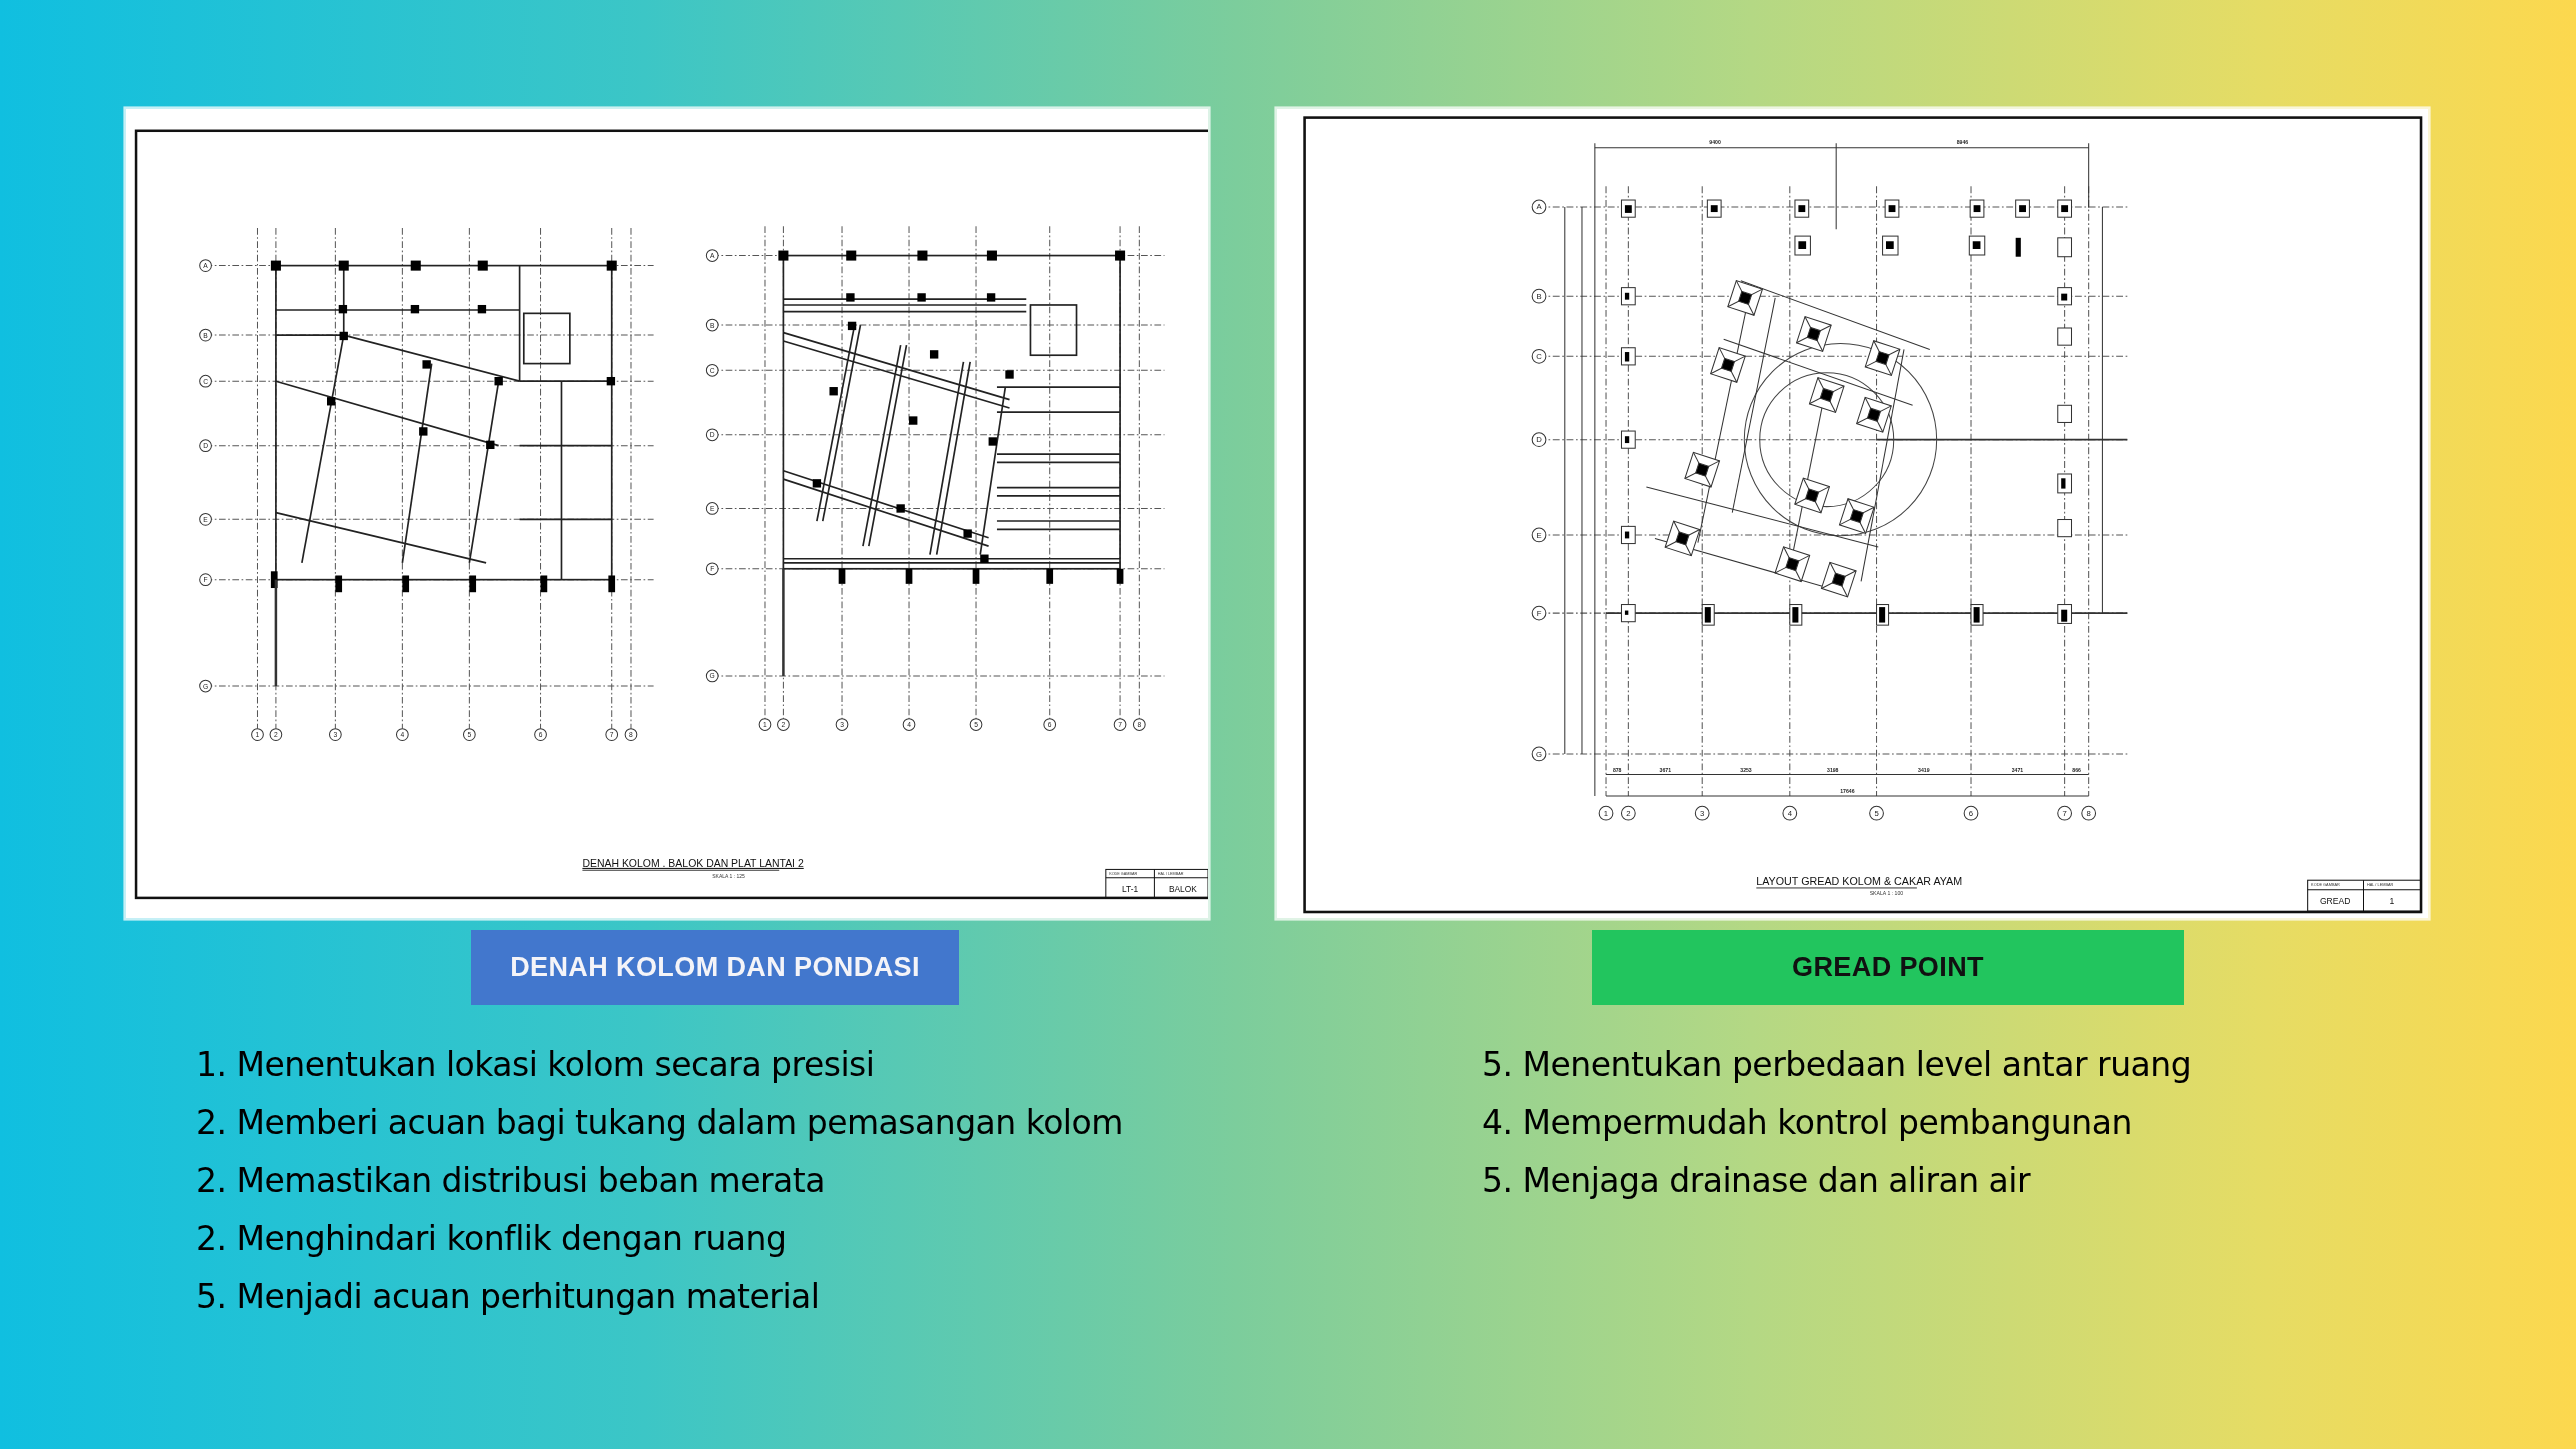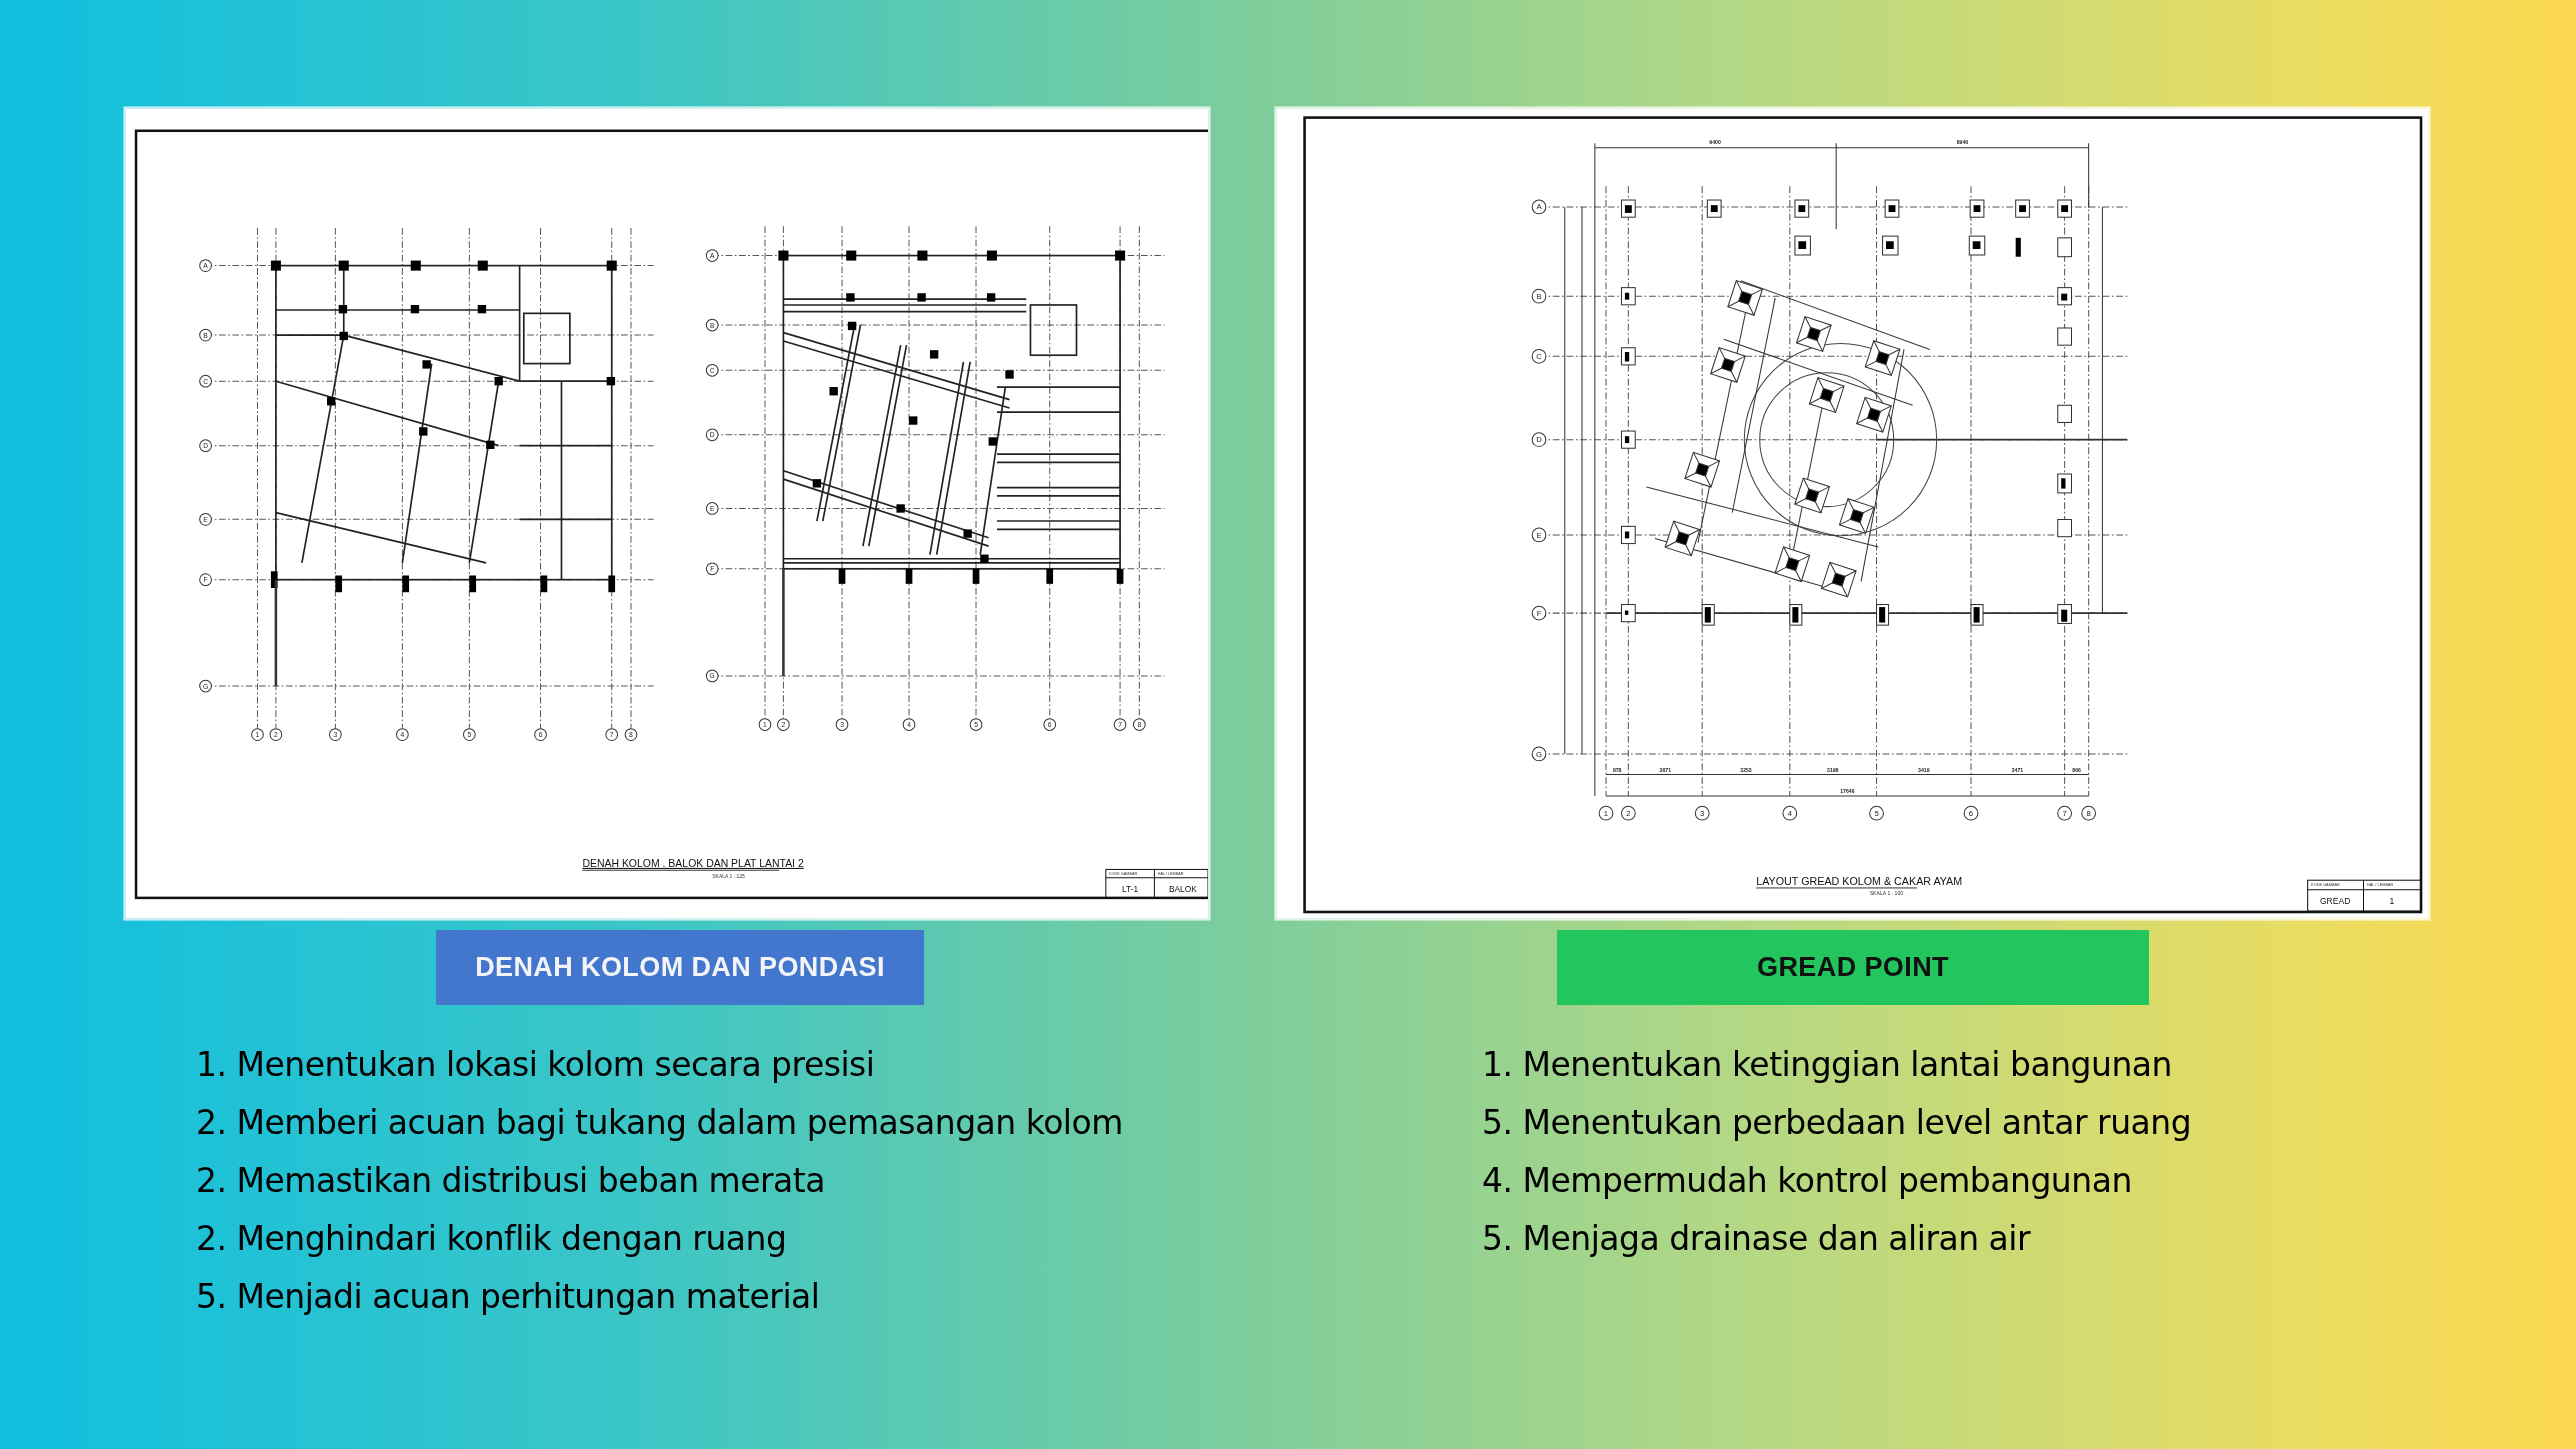--- a/index.html
+++ b/index.html
@@ -11,21 +11,21 @@
   .panel {
     position:absolute; background:#fff;
     box-shadow: 0 0 0 2.6px rgba(255,255,255,0.75);
   }
   .panel-left  { left:126px;  top:109px; width:1082px; height:809px; }
   .panel-right { left:1277px; top:109px; width:1151px; height:809px; }
   .panel svg { position:absolute; left:0; top:0; width:100%; height:100%; }
 
   .label-box {
     position:absolute; display:flex; align-items:center; justify-content:center;
-    font-weight:bold; font-size:27px; letter-spacing:0.4px;
+    font-weight:bold; font-size:27px; letter-spacing:0.4px;margin-left:35px;
   }
   .label-left  { left:436px;  top:930px; width:488px; height:75px; background:#4277cd; color:#f4f4f8; }
   .label-right { left:1557px; top:930px; width:592px; height:75px; background:#22c55e; color:#111; }
 
   .list { position:absolute; margin:0; padding:0; list-style:none; }
   .list li {
     font-size:33px; color:#000000; height:58px; line-height:58px; white-space:nowrap;
     font-family: "DejaVu Sans", sans-serif; letter-spacing:-0.5px;
   }
   .list-left  { left:196px;  top:1036px; }
@@ -507,18 +507,17 @@
 <div class="label-box label-right">GREAD POINT</div>
 
 <ul class="list list-left">
   <li>1. Menentukan lokasi kolom secara presisi</li>
   <li>2. Memberi acuan bagi tukang dalam pemasangan kolom</li>
   <li>2. Memastikan distribusi beban merata</li>
   <li>2. Menghindari konflik dengan ruang</li>
   <li>5. Menjadi acuan perhitungan material</li>
 </ul>
 <ul class="list list-right">
-  <li>1. Menentukan ketinggian lantai bangunan</li>
   <li>5. Menentukan perbedaan level antar ruang</li>
   <li>4. Mempermudah kontrol pembangunan</li>
   <li>5. Menjaga drainase dan aliran air</li>
 </ul>
 
 
 </body></html>

